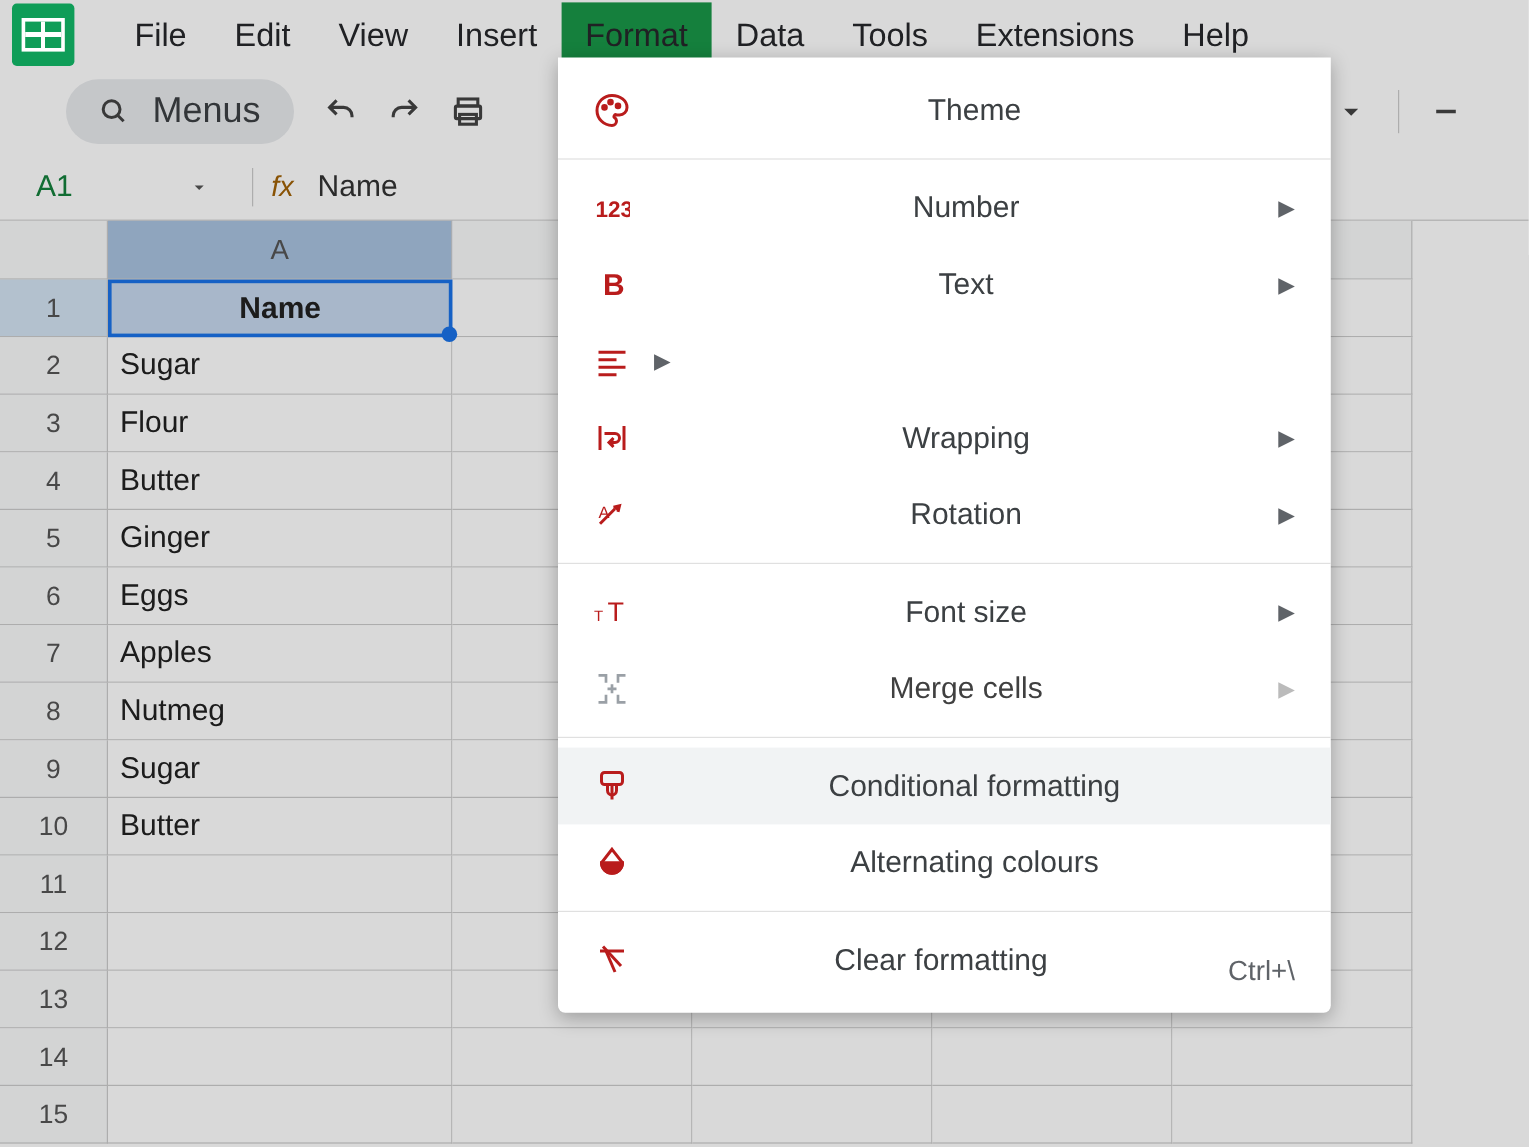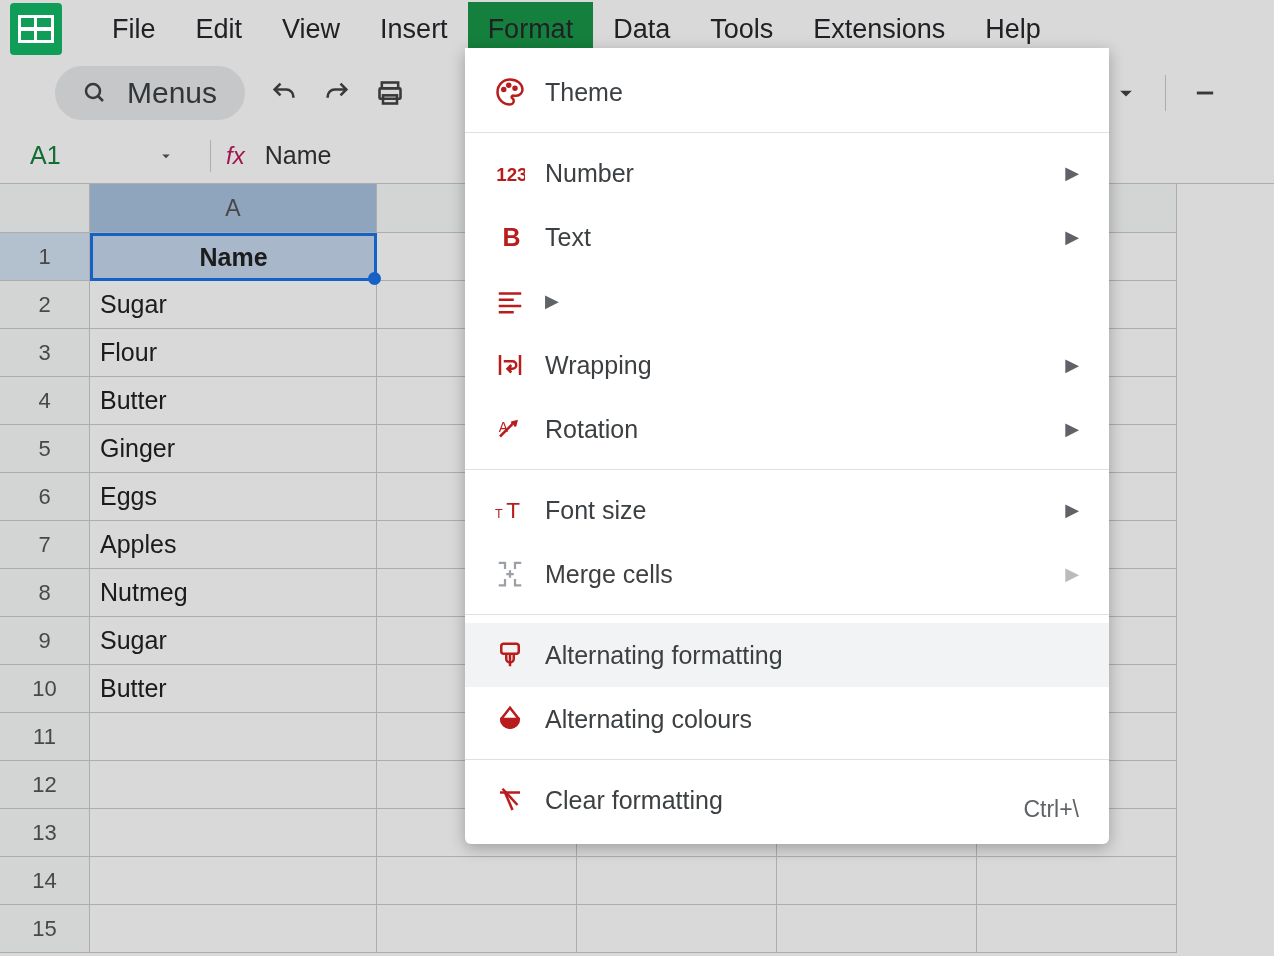--- a/index.html
+++ b/index.html
@@ -15,21 +15,21 @@
     .toolbar { display: flex; align-items: center; height: 70px; padding: 0 55px; gap: 25px; }
     .search-pill { display: flex; align-items: center; background: #e8eaed; border-radius: 30px; padding: 10px 28px; gap: 20px; }
     .search-icon { width: 24px; height: 24px; }
     .menus-text { font-size: 30px; color: #3c4043; }
     .tb-icon { width: 28px; height: 28px; cursor: pointer; color: #444; }
     .tb-divider { width: 1px; height: 36px; background: #ccc; }
     
     .namebox-row { display: flex; align-items: center; height: 56px; border-bottom: 1px solid #ccc; }
     .namebox { width: 195px; display: flex; align-items: center; justify-content: space-between; padding: 0 20px 0 30px; font-size: 25px; color: #15803d; }
     .nb-divider { width: 1px; height: 32px; background: #ccc; margin: 0 15px; }
-    .fx-label { font-style: italic; font-size: 24px; color: #be185d; margin-right: 20px; }
+    .fx-label { font-style: italic; font-size: 24px; color: #a16207; margin-right: 20px; }
     .formula-text { font-size: 25px; color: #333; }
     
     .grid { display: flex; }
     .row-headers { display: flex; flex-direction: column; }
     .corner { width: 90px; height: 49px; background: #f8f9fa; border-right: 1px solid #ccc; border-bottom: 1px solid #ccc; }
     .row-header { width: 90px; height: 48px; background: #f8f9fa; border-right: 1px solid #ccc; border-bottom: 1px solid #ccc; display: flex; align-items: center; justify-content: center; font-size: 22px; color: #555; }
     .row-header.selected { background: #d3e3f3; }
     
     .cols { flex: 1; }
     .col-headers { display: flex; }
@@ -38,21 +38,21 @@
     .col-a { width: 287px; }
     .col-other { width: 200px; }
     
     .data-rows { }
     .data-row { display: flex; }
     .cell { height: 48px; border-right: 1px solid #ccc; border-bottom: 1px solid #ccc; display: flex; align-items: center; padding: 0 10px; font-size: 25px; color: #222; background: #fff; }
     .cell.selected { background: #c6d8ee; border: 3px solid #1a73e8; font-weight: bold; justify-content: center; position: relative; }
     .cell.selected::after { content: ''; position: absolute; right: -7px; bottom: -7px; width: 13px; height: 13px; background: #1a73e8; border-radius: 50%; }
     
     .dropdown { position: absolute; top: 48px; left: 465px; width: 644px; background: #fff; border-radius: 0 0 6px 6px; box-shadow: 0 4px 16px rgba(0,0,0,0.28); z-index: 30; padding: 12px 0; }
-    .dd-item { display: flex; align-items: center; height: 64px; padding: 0 30px; cursor: pointer; position: relative; }
+    .dd-item { display: flex; align-items: center; height: 64px; padding: 0 30px; cursor: pointer; position: relative; text-align: center; }
     .dd-item.hovered { background: #f1f3f4; }
     .dd-item.disabled { color: #9aa0a6; }
     .dd-icon { width: 30px; height: 30px; margin-right: 20px; color: #b91c1c; flex-shrink: 0; }
     .dd-item.disabled .dd-icon { color: #9aa0a6; }
     .dd-label { font-size: 25px; color: #3c4043; flex: 1; }
     .dd-item.disabled .dd-label { color: #404040; }
     .dd-arrow { font-size: 18px; color: #5f6368; }
     .dd-item.disabled .dd-arrow { color: #bbb; }
     .dd-shortcut { font-size: 23px; color: #5f6368; margin-top: 19px; }
     .dd-divider { height: 1px; background: #e0e0e0; margin: 8px 0; }
@@ -340,21 +340,21 @@
     </div>
     <div class="dd-divider"></div>
     <div class="dd-item hovered">
       <div class="dd-icon">
         <svg viewBox="0 0 24 24" fill="none" stroke="currentColor" stroke-width="2">
           <rect x="5" y="3" width="14" height="8" rx="2"></rect>
           <line x1="12" y1="11" x2="12" y2="21"></line>
           <path d="M9 11v4a3 3 0 006 0v-4"></path>
         </svg>
       </div>
-      <span class="dd-label">Alternating formatting</span>
+      <span class="dd-label">Conditional formatting</span>
     </div>
     <div class="dd-item">
       <div class="dd-icon">
         <svg viewBox="0 0 24 24" fill="none" stroke="currentColor" stroke-width="2">
           <path d="M12 3l7 9a7 7 0 11-14 0l7-9z"></path>
           <path d="M5 12a7 7 0 0014 0z" fill="currentColor"></path>
         </svg>
       </div>
       <span class="dd-label">Alternating colours</span>
     </div>

